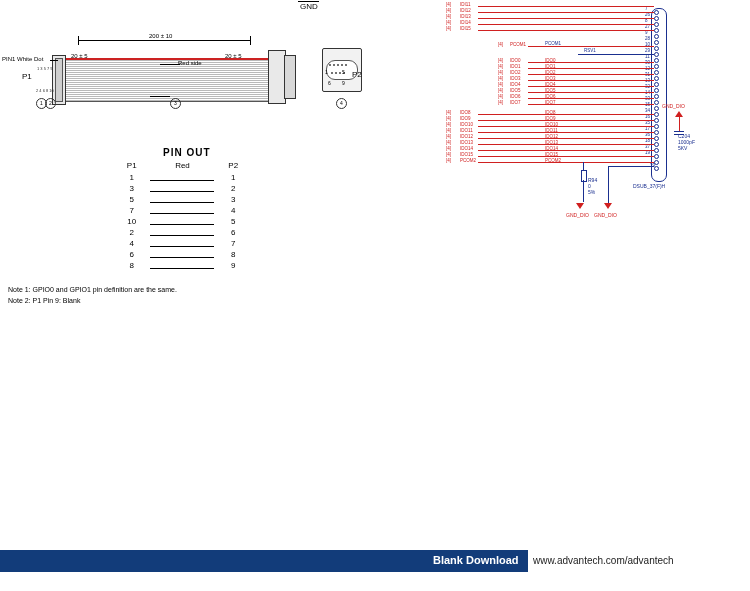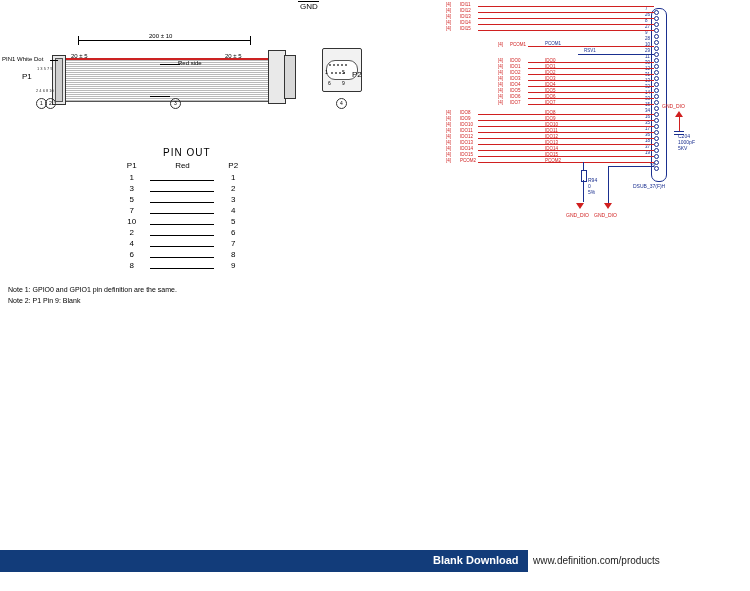--- a/index.html
+++ b/index.html
@@ -69,21 +69,21 @@
   #dsub-inner{
     left:326px;top:60px;width:30px;height:18px;
     border:1px solid #555;background:#fff;border-radius:9px/9px;
   }
   .pinrow{
     position:absolute;display:flex;gap:2px;
   }
   .pinrow i{display:block;width:2px;height:2px;border-radius:50%;background:#444;}
 
   
-  #pinout-title{left:163px;top:147px;font-size:10px;letter-spacing:1px;}
+  #pinout-title{left:163px;top:147px;font-size:10px;letter-spacing:1px;font-weight:bold;}
   #pinout{
     left:125px;top:160px;width:115px;
   }
   #pinout table{border-collapse:collapse;width:115px;}
   #pinout td{font-size:8px;text-align:center;padding:0;height:11px;}
   #pinout td.mid{position:relative;}
   #pinout td.mid span{
     display:block;height:1px;background:#000;width:64px;margin:5px auto 0;
   }
   #pinout .hdr td{font-size:8px;padding-bottom:1px;}
@@ -120,21 +120,21 @@
     position:absolute;width:0;height:0;border-left:4px solid transparent;
     border-right:4px solid transparent;border-bottom:6px solid #d02020;
   }
 </style>
 </head>
 <body>
 
 <div class="abs" id="footer-bar"></div>
 <div class="abs" id="footer-white"></div>
 <div class="abs" id="footer-label">Blank Download</div>
-<div class="abs" id="footer-url">www.definition.com/products</div>
+<div class="abs" id="footer-url">www.advantech.com/advantech</div>
 
 <div class="abs" id="gnd-bar"></div>
 <div class="abs" id="gnd-label">GND</div>
 
 <div class="abs dimline" style="left:78px;top:40px;width:172px;"></div>
 <div class="abs vline" style="left:78px;top:36px;height:9px;"></div>
 <div class="abs vline" style="left:250px;top:36px;height:9px;"></div>
 <div class="abs t6" style="left:147px;top:33px;background:#fff;padding:0 2px;">200 ± 10</div>
 
 <div class="abs dimline" style="left:66px;top:60px;width:52px;"></div>

